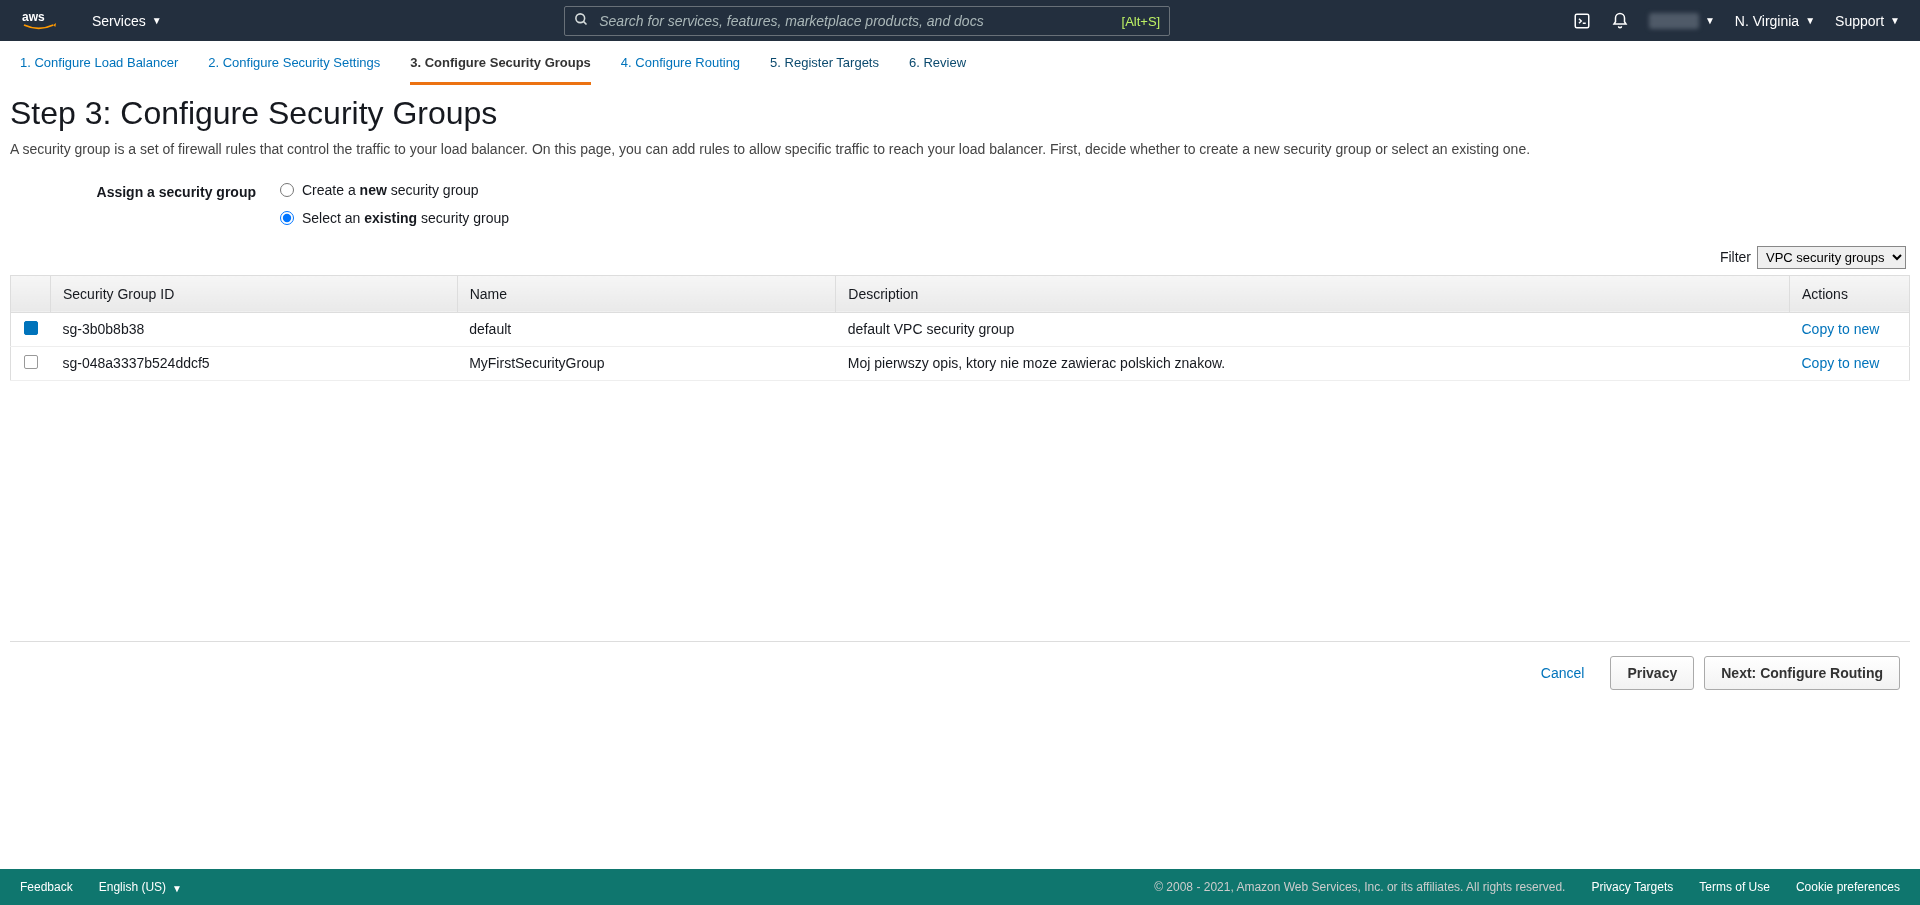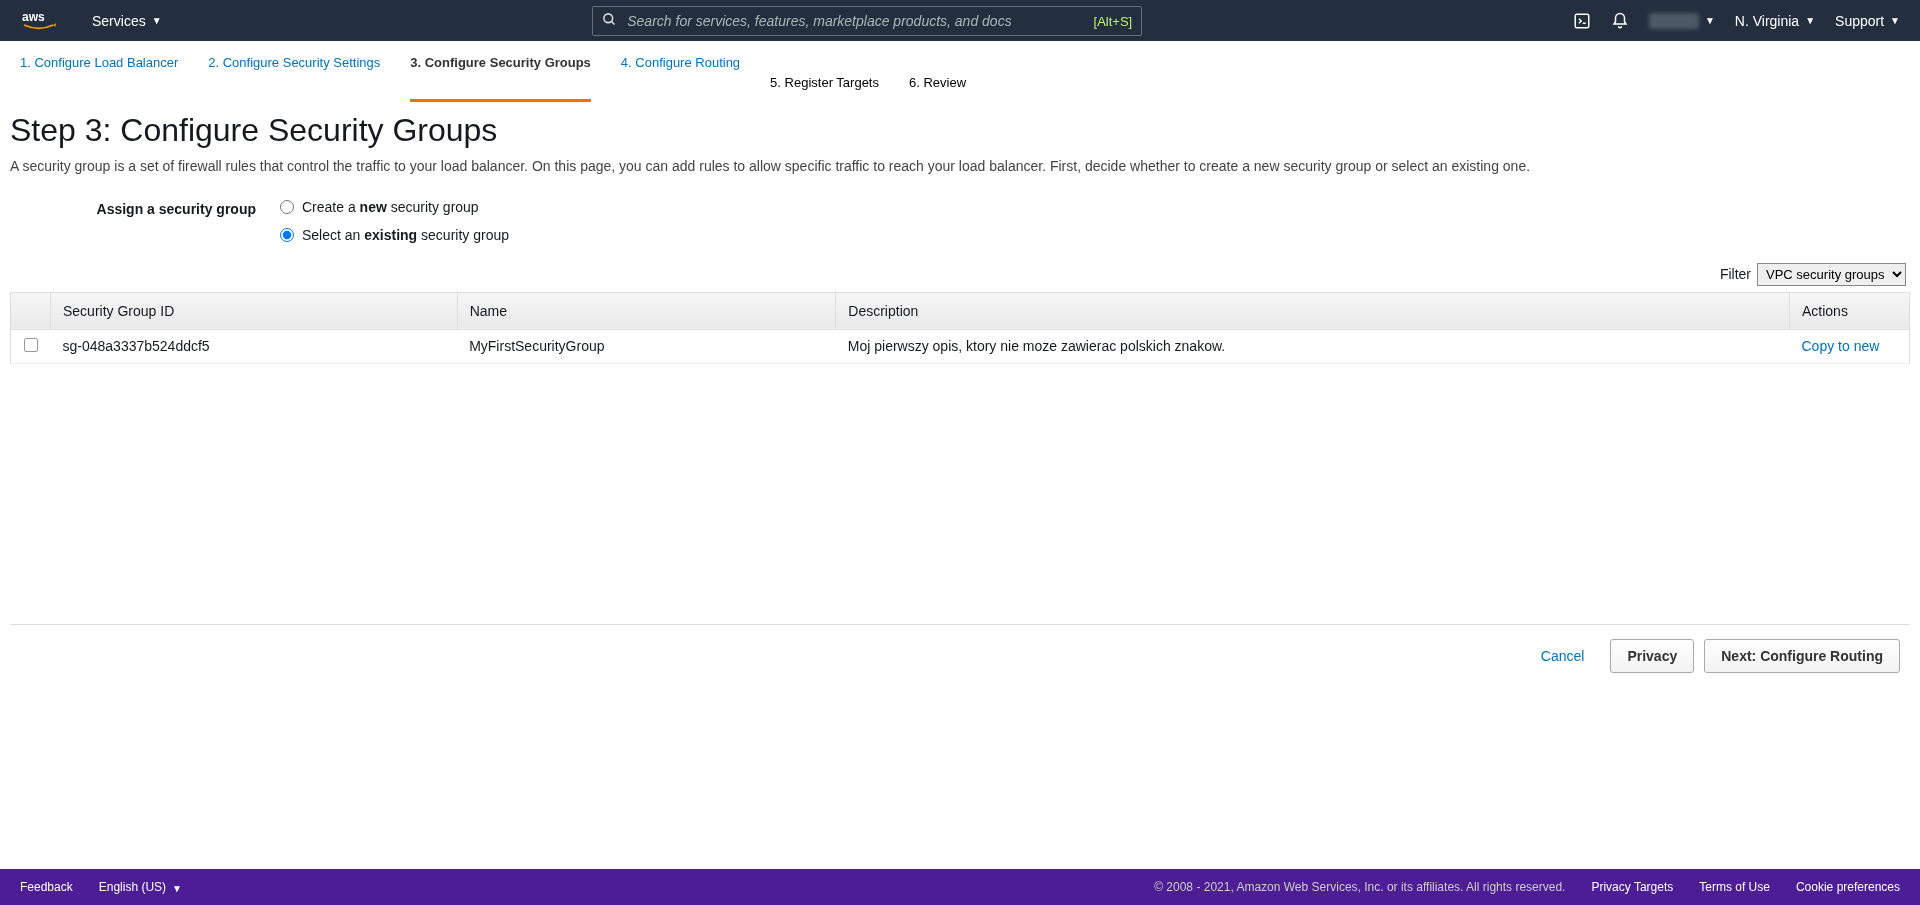--- a/index.html
+++ b/index.html
@@ -32,21 +32,21 @@
     align-items: center;
     color: #fff;
     cursor: pointer;
     font-size: 14px;
     gap: 6px;
   }
   .caret-down { font-size: 10px; }
   .search-wrap {
     margin-left: auto;
     margin-right: auto;
-    width: 550px;
+    width: 606px;
     position: relative;
   }
   .search-box {
     width: 100%;
     background: transparent;
     border: 1px solid #687078;
     color: #aab7b8;
     font-style: italic;
     font-size: 14px;
     padding: 6px 60px 6px 34px;
@@ -76,21 +76,21 @@
     gap: 30px;
     padding: 14px 20px 0 20px;
   }
   .wizard-step {
     font-size: 13px;
     padding-bottom: 12px;
     cursor: default;
   }
   .wizard-step.link { color: #0073bb; cursor: pointer; }
   .wizard-step.active { color: #333; font-weight: 700; border-bottom: 3px solid #ec7211; }
-  .wizard-step.disabled { color: #000000; margin-top: 20px; }
+  .wizard-step.disabled { color: #0c4a6e; }
   
   .page { padding: 10px 10px 20px 10px; flex:1;}
   h1 {
     font-size: 32px;
     font-weight: 400;
     color: #16191f;
     margin-bottom: 8px;
   }
   .desc {
     font-size: 14px;
@@ -175,21 +175,21 @@
     cursor: pointer;
   }
   .btn-link { background:none; border:none; color:#0073bb; font-weight:400;}
   .btn-default {
     background: linear-gradient(#fff, #f2f2f2);
     border: 1px solid #aaa;
     color: #333;
   }
   
   .footer-bar {
-    background: #4c1d95;
+    background: #0f766e;
     color: #fff;
     height: 36px;
     display: flex;
     align-items: center;
     padding: 0 20px;
     font-size: 12px;
     gap: 26px;
   }
   .footer-bar .lang { display:flex; align-items:flex-end; gap:6px; cursor:pointer;}
   .footer-bar .spacer { flex:1; }
@@ -292,20 +292,27 @@
     <thead>
       <tr>
         <th class="checkbox-cell"></th>
         <th>Security Group ID</th>
         <th>Name</th>
         <th>Description</th>
         <th style="width:120px">Actions</th>
       </tr>
     </thead>
     <tbody>
+      <tr class="row-selected">
+        <td class="checkbox-cell"><span class="chk checked"></span></td>
+        <td>sg-3b0b8b38</td>
+        <td>default</td>
+        <td>default VPC security group</td>
+        <td><span class="action-link">Copy to new</span></td>
+      </tr>
       <tr>
         <td class="checkbox-cell"><span class="chk"></span></td>
         <td>sg-048a3337b524ddcf5</td>
         <td>MyFirstSecurityGroup</td>
         <td>Moj pierwszy opis, ktory nie moze zawierac polskich znakow.</td>
         <td><span class="action-link">Copy to new</span></td>
       </tr>
     </tbody>
   </table>
 

